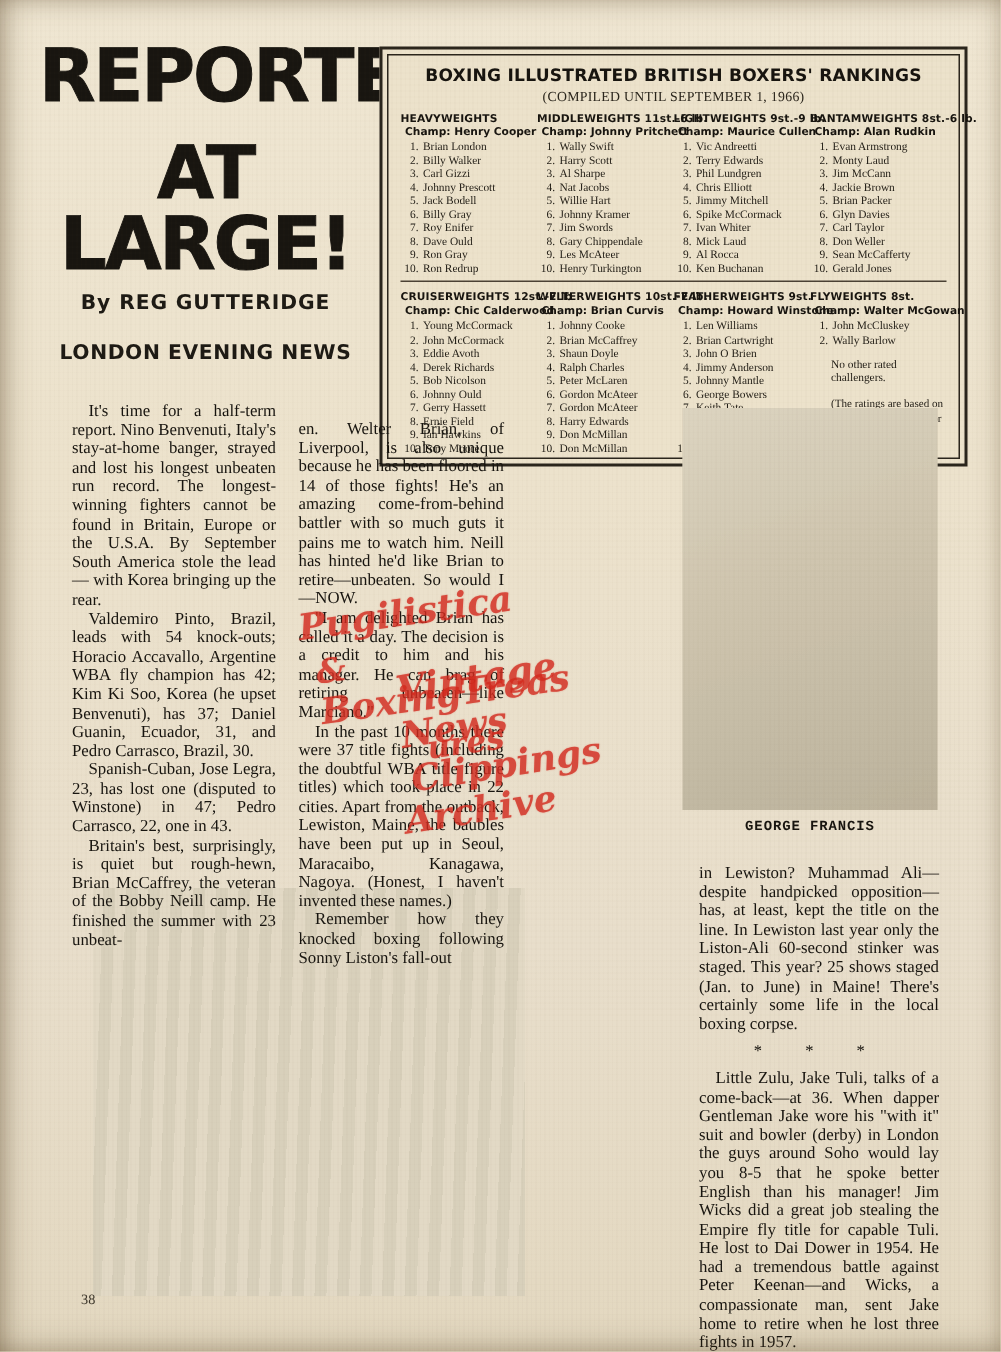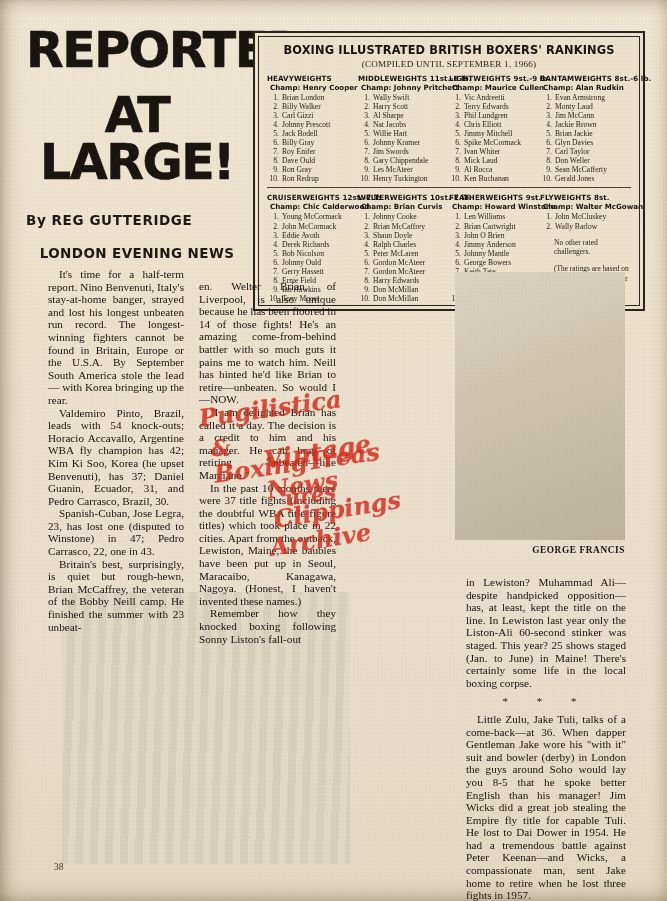--- a/index.html
+++ b/index.html
@@ -42,21 +42,21 @@
     letter-spacing:-1.5px;
     line-height:.92;
     -webkit-text-stroke:.6px #181510;
   }
   .hl1{font-size:49px;}
   .hl2{font-size:49px;text-align:center;margin-top:20px;}
   .hl3{font-size:49px;text-align:center;margin-top:2px;}
   .byline{
     font-family:"DejaVu Sans", sans-serif;
     font-weight:bold;font-size:13.5px;letter-spacing:.6px;
-    color:#1d1a14;margin-top:27px;
+    color:#1d1a14;text-align:center;margin-top:9px;
   }
   .byline2{
     font-family:"DejaVu Sans", sans-serif;
     font-weight:bold;font-size:13.5px;letter-spacing:.4px;
     color:#1d1a14;text-align:center;margin-top:17px;
   }
 
   
   .rank-box{
     position:absolute;left:253px;top:31px;width:392px;height:280px;
@@ -136,23 +136,23 @@
 
   
   .photo{
     position:absolute;
     background:#cfc6b2;
     overflow:hidden;
     filter:contrast(1.05);
   }
   .cap{
     position:absolute;
-    font-family:Liberation Serif, serif;
+    font-family:Liberation Mono, monospace;
     font-weight:bold;font-size:9.3px;letter-spacing:.6px;
-    color:#17140f;text-align:right;
+    color:#17140f;text-align:center;
   }
 
   
   #photoGF{left:455px;top:272px;width:170px;height:268px;}
   #photoGF .bg{position:absolute;inset:0;background:
      linear-gradient(160deg,#d8d0bd 0%,#cbc2ad 40%,#b9b09b 100%);}
   
   #photoNB{left:62px;top:592px;width:288px;height:272px;}
   #photoNB .bg{position:absolute;inset:0;background:
      repeating-linear-gradient(92deg,#ddd5c2 0 7px,#d4ccb8 7px 15px);}
@@ -251,21 +251,21 @@
           </ul>
         </div>
         <div class="rank-col">
           <div class="div-title">BANTAMWEIGHTS 8st.-6 lb.</div>
           <div class="div-champ">Champ: Alan Rudkin</div>
           <ul class="div-list">
             <li><span class="num">1.</span><span>Evan Armstrong</span></li>
             <li><span class="num">2.</span><span>Monty Laud</span></li>
             <li><span class="num">3.</span><span>Jim McCann</span></li>
             <li><span class="num">4.</span><span>Jackie Brown</span></li>
-            <li><span class="num">5.</span><span>Brian Jackie</span></li>
+            <li><span class="num">5.</span><span>Brian Packer</span></li>
             <li><span class="num">6.</span><span>Glyn Davies</span></li>
             <li><span class="num">7.</span><span>Carl Taylor</span></li>
             <li><span class="num">8.</span><span>Don Weller</span></li>
             <li><span class="num">9.</span><span>Sean McCafferty</span></li>
             <li><span class="num">10.</span><span>Gerald Jones</span></li>
           </ul>
         </div>
       </div>
 
       <hr class="rank-rule">

